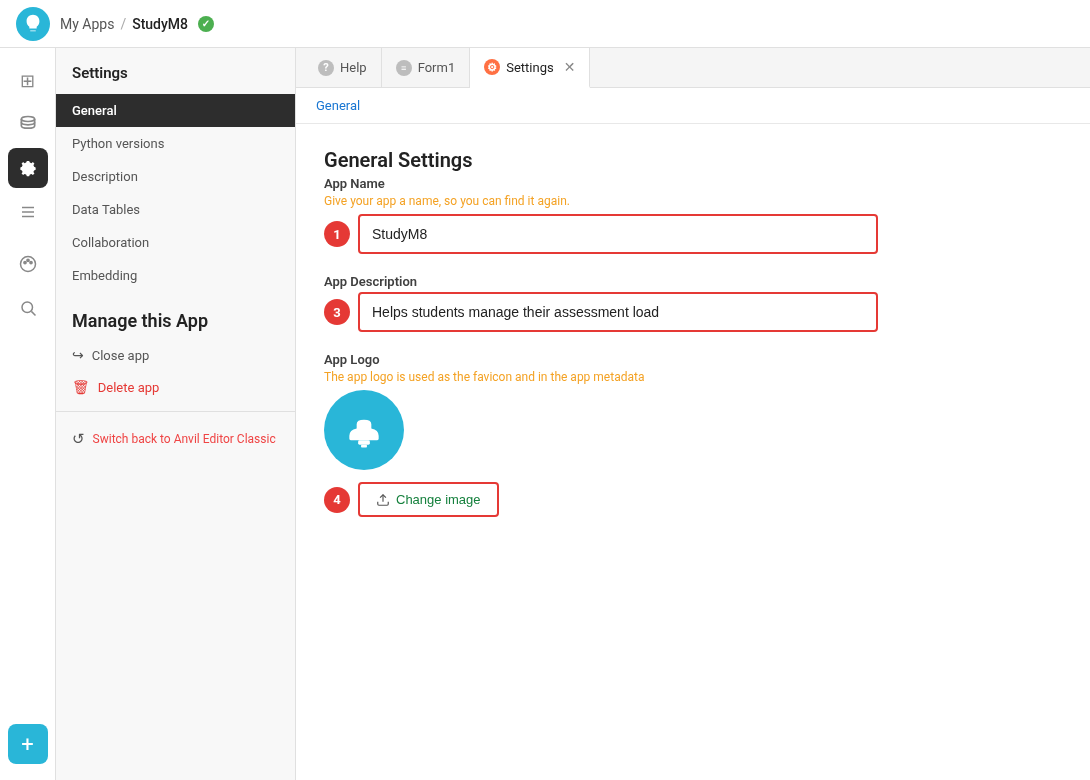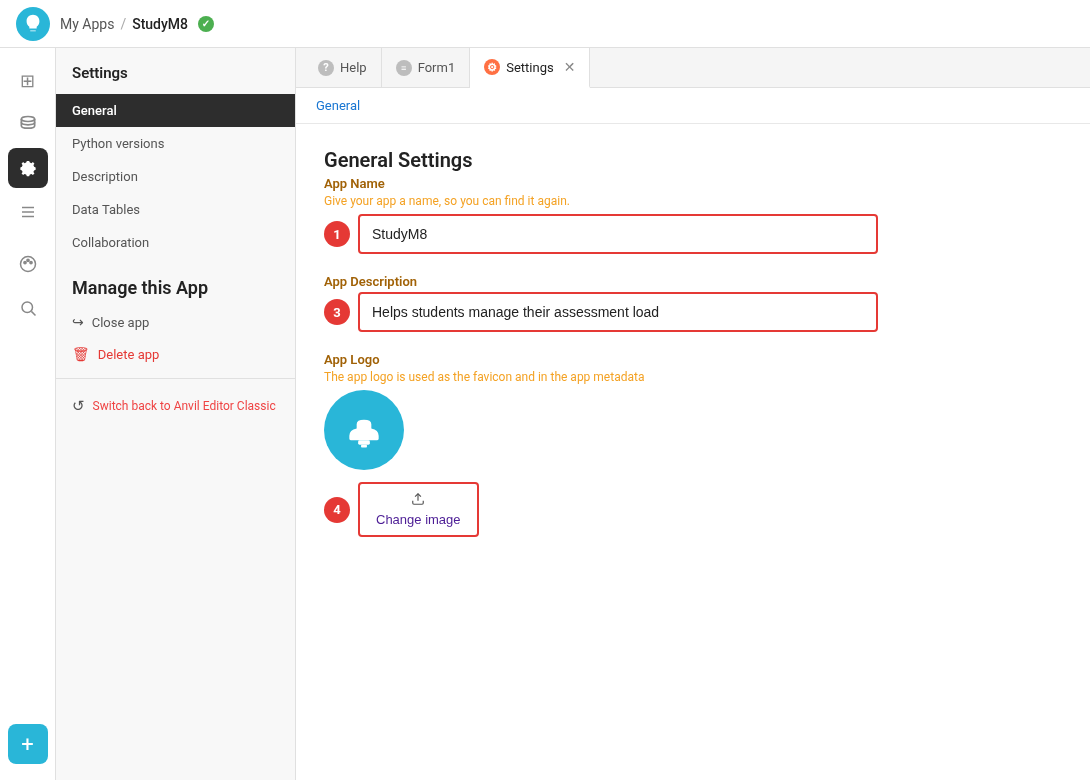--- a/index.html
+++ b/index.html
@@ -199,21 +199,21 @@
       color: #222;
       margin-bottom: 4px;
     }
 
     .field-group {
       margin-bottom: 20px;
     }
     .field-label {
       font-size: 13px;
       font-weight: 600;
-      color: #a16207;
+      color: #404040;
       margin-bottom: 3px;
     }
     .field-hint {
       font-size: 12px;
       color: #f4a224;
       margin-bottom: 6px;
     }
     .field-input {
       width: 100%;
       max-width: 520px;
@@ -238,23 +238,22 @@
       border-radius: 50%;
       display: flex; align-items: center; justify-content: center;
     }
     .change-image-btn {
       display: flex; align-items: center; gap: 6px;
       padding: 8px 16px;
       border: 2px solid #e53935;
       border-radius: 4px;
       background: #fff;
       font-size: 13px;
-      color: #4c1d95;
-      cursor: pointer;
-      flex-direction: column;
+      color: #15803d;
+      cursor: pointer;
     }
 
     
     .annotation {
       display: inline-flex;
       align-items: center;
       justify-content: center;
       width: 26px; height: 26px;
       background: #e53935;
       color: white;
@@ -334,20 +333,21 @@
     <div class="icon-btn-plus" title="Add">+</div>
   </div>
 
   <div class="settings-sidebar">
     <div class="settings-sidebar-title">Settings</div>
     <div class="sidebar-item active">General</div>
     <div class="sidebar-item">Python versions</div>
     <div class="sidebar-item">Description</div>
     <div class="sidebar-item">Data Tables</div>
     <div class="sidebar-item">Collaboration</div>
+    <div class="sidebar-item">Embedding</div>
 
     <div class="sidebar-section-title">Manage this App</div>
 
     <div class="sidebar-action-item">
       <span style="font-size:14px; color:#555;">↪</span>
       <span>Close app</span>
     </div>
     <div class="sidebar-action-item danger">
       <span style="font-size:14px;">🗑</span>
       <span>Delete app</span>

